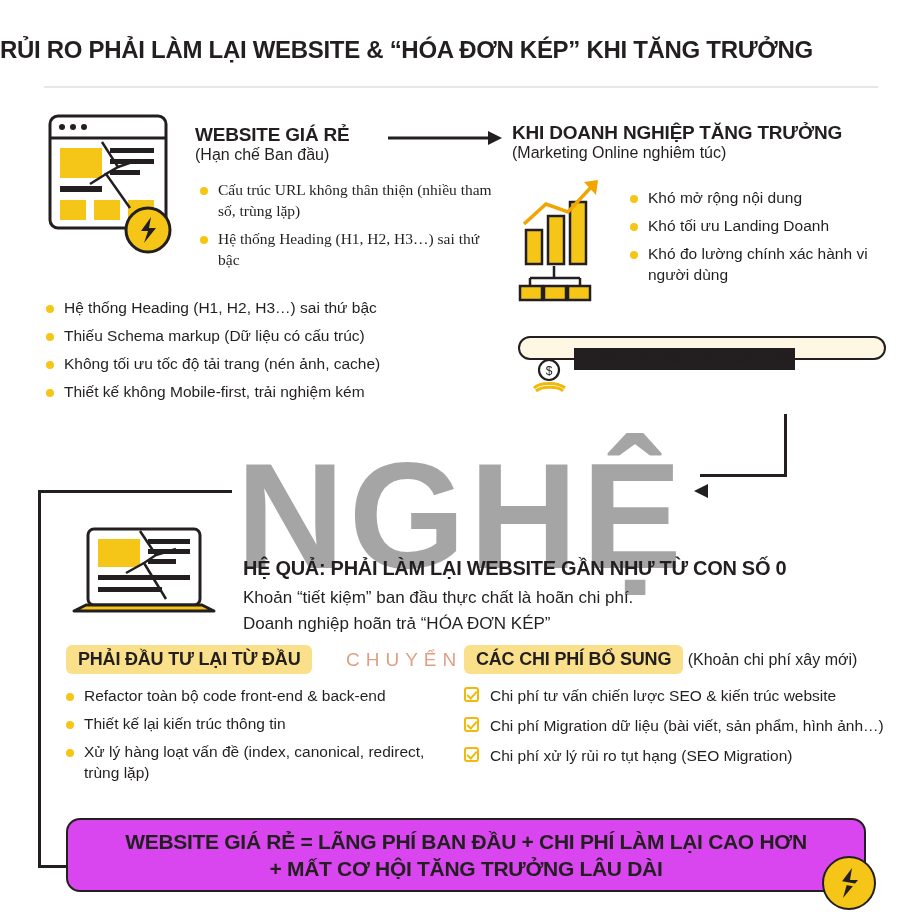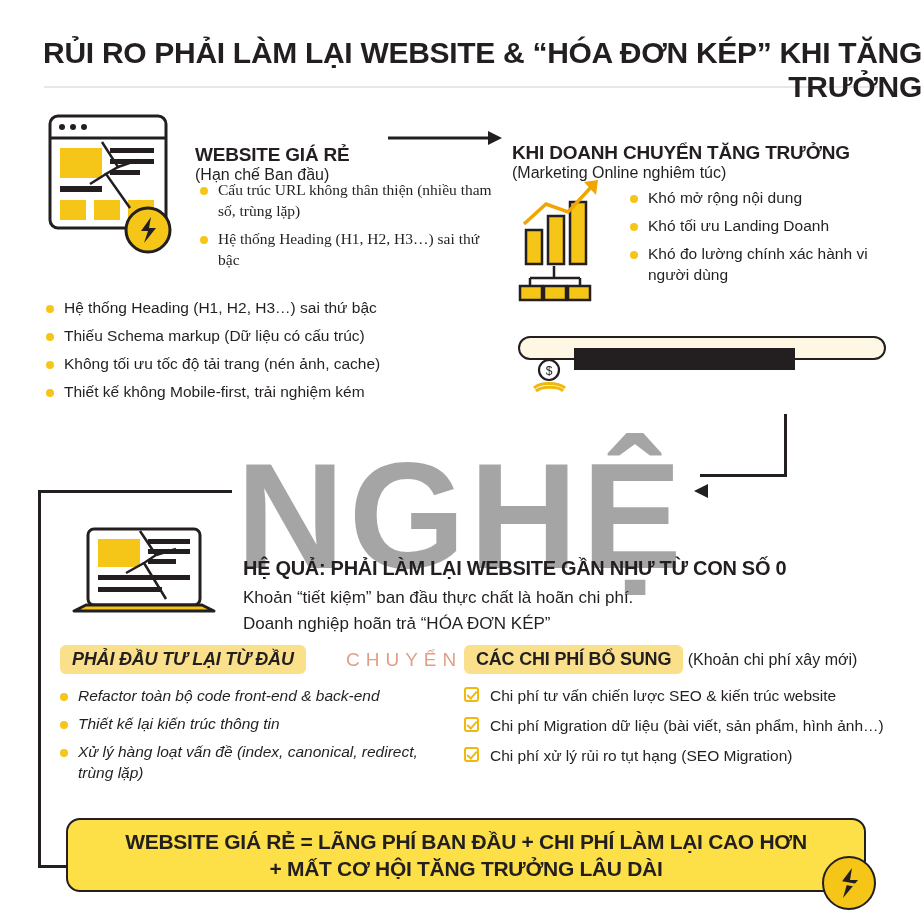--- a/index.html
+++ b/index.html
@@ -40,39 +40,38 @@
     letter-spacing: 6px;
     z-index: 0;
     white-space: nowrap;
     margin-top: 39px;
   }
 
   
   .title {
     position: absolute;
     top: 36px; left: 0; width: 922px;
-    text-align: right;
-    font-size: 30px;
+    text-align: left;
+    font-size: 24px;
     font-weight: bold;
     letter-spacing: -0.3px;
     z-index: 3;
   }
   .title-rule {
     position: absolute;
     top: 86px; left: 44px; width: 834px; height: 2px;
     background: #e7e7e7;
     z-index: 2;
   }
 
   
   .hd {
     font-size: 19px;
     font-weight: bold;
     letter-spacing: -0.2px;
-    margin-top: 20px;
   }
   .sub {
     font-size: 16px;
   }
   ul.bul { list-style: none; }
   ul.bul li {
     position: relative;
     padding-left: 18px;
     font-size: 15.5px;
     line-height: 1.35;
@@ -136,21 +135,21 @@
   
   .pill {
     display: inline-block;
     background: #fae08a;
     border-radius: 6px;
     padding: 4px 12px;
     font-size: 18px;
     font-weight: bold;
     letter-spacing: -0.2px;
   }
-  #colA { position: absolute; left: 60px; top: 645px; width: 390px; z-index: 3; font-style: italic; }
+  #colA { position: absolute; left: 66px; top: 645px; width: 390px; z-index: 3; }
   #colB { position: absolute; left: 464px; top: 645px; width: 430px; z-index: 3; }
   #colA ul, #colB ul { margin-top: 12px; }
   #colB .note { font-size: 16px; font-weight: normal; }
 
   ul.chk { list-style: none; }
   ul.chk li {
     position: relative;
     padding-left: 26px;
     font-size: 15.5px;
     line-height: 1.35;
@@ -170,21 +169,21 @@
     border: solid #f0b90b;
     border-width: 0 2px 2px 0;
     transform: rotate(42deg);
   }
 
   
   #bottom {
     position: absolute; left: 66px; top: 818px; width: 800px; height: 74px;
     border: 2.5px solid #231f20;
     border-radius: 14px;
-    background: #fde047;
+    background: #d946ef;
     display: flex; flex-direction: column;
     align-items: center; justify-content: center;
     z-index: 3;
   }
   #bottom .l1, #bottom .l2 { font-size: 21px; font-weight: bold; letter-spacing: -0.3px; }
   #bottom .l1 { margin-bottom: 3px; }
   #boltBadge {
     position: absolute; left: 822px; top: 856px;
     width: 54px; height: 54px; border-radius: 50%;
     background: #f5c518;
@@ -237,21 +236,21 @@
       <path d="M100 3 L114 10 L100 17 Z" fill="#231f20"></path>
     </svg>
   </div>
 
   <ul class="bul" id="cheapList">
     <li>Cấu trúc URL không thân thiện (nhiều tham số, trùng lặp)</li>
     <li>Hệ thống Heading (H1, H2, H3…) sai thứ bậc</li>
   </ul>
 
   <div id="growHead">
-    <div class="hd">KHI DOANH CHUYỂN TĂNG TRƯỞNG</div>
+    <div class="hd">KHI DOANH NGHIỆP TĂNG TRƯỞNG</div>
     <div class="sub">(Marketing Online nghiêm túc)</div>
   </div>
 
   <div id="chartIcon">
     <svg width="106" height="130" viewBox="0 0 106 130">
       <rect x="8" y="52" width="16" height="34" fill="#f5c518" stroke="#231f20" stroke-width="2.5"></rect>
       <rect x="30" y="38" width="16" height="48" fill="#f5c518" stroke="#231f20" stroke-width="2.5"></rect>
       <rect x="52" y="24" width="16" height="62" fill="#f5c518" stroke="#231f20" stroke-width="2.5"></rect>
       <path d="M6 46 L28 26 L50 34 L76 6" fill="none" stroke="#f0a500" stroke-width="3.5"></path>
       <path d="M66 4 L80 2 L78 17 Z" fill="#f0a500"></path>

